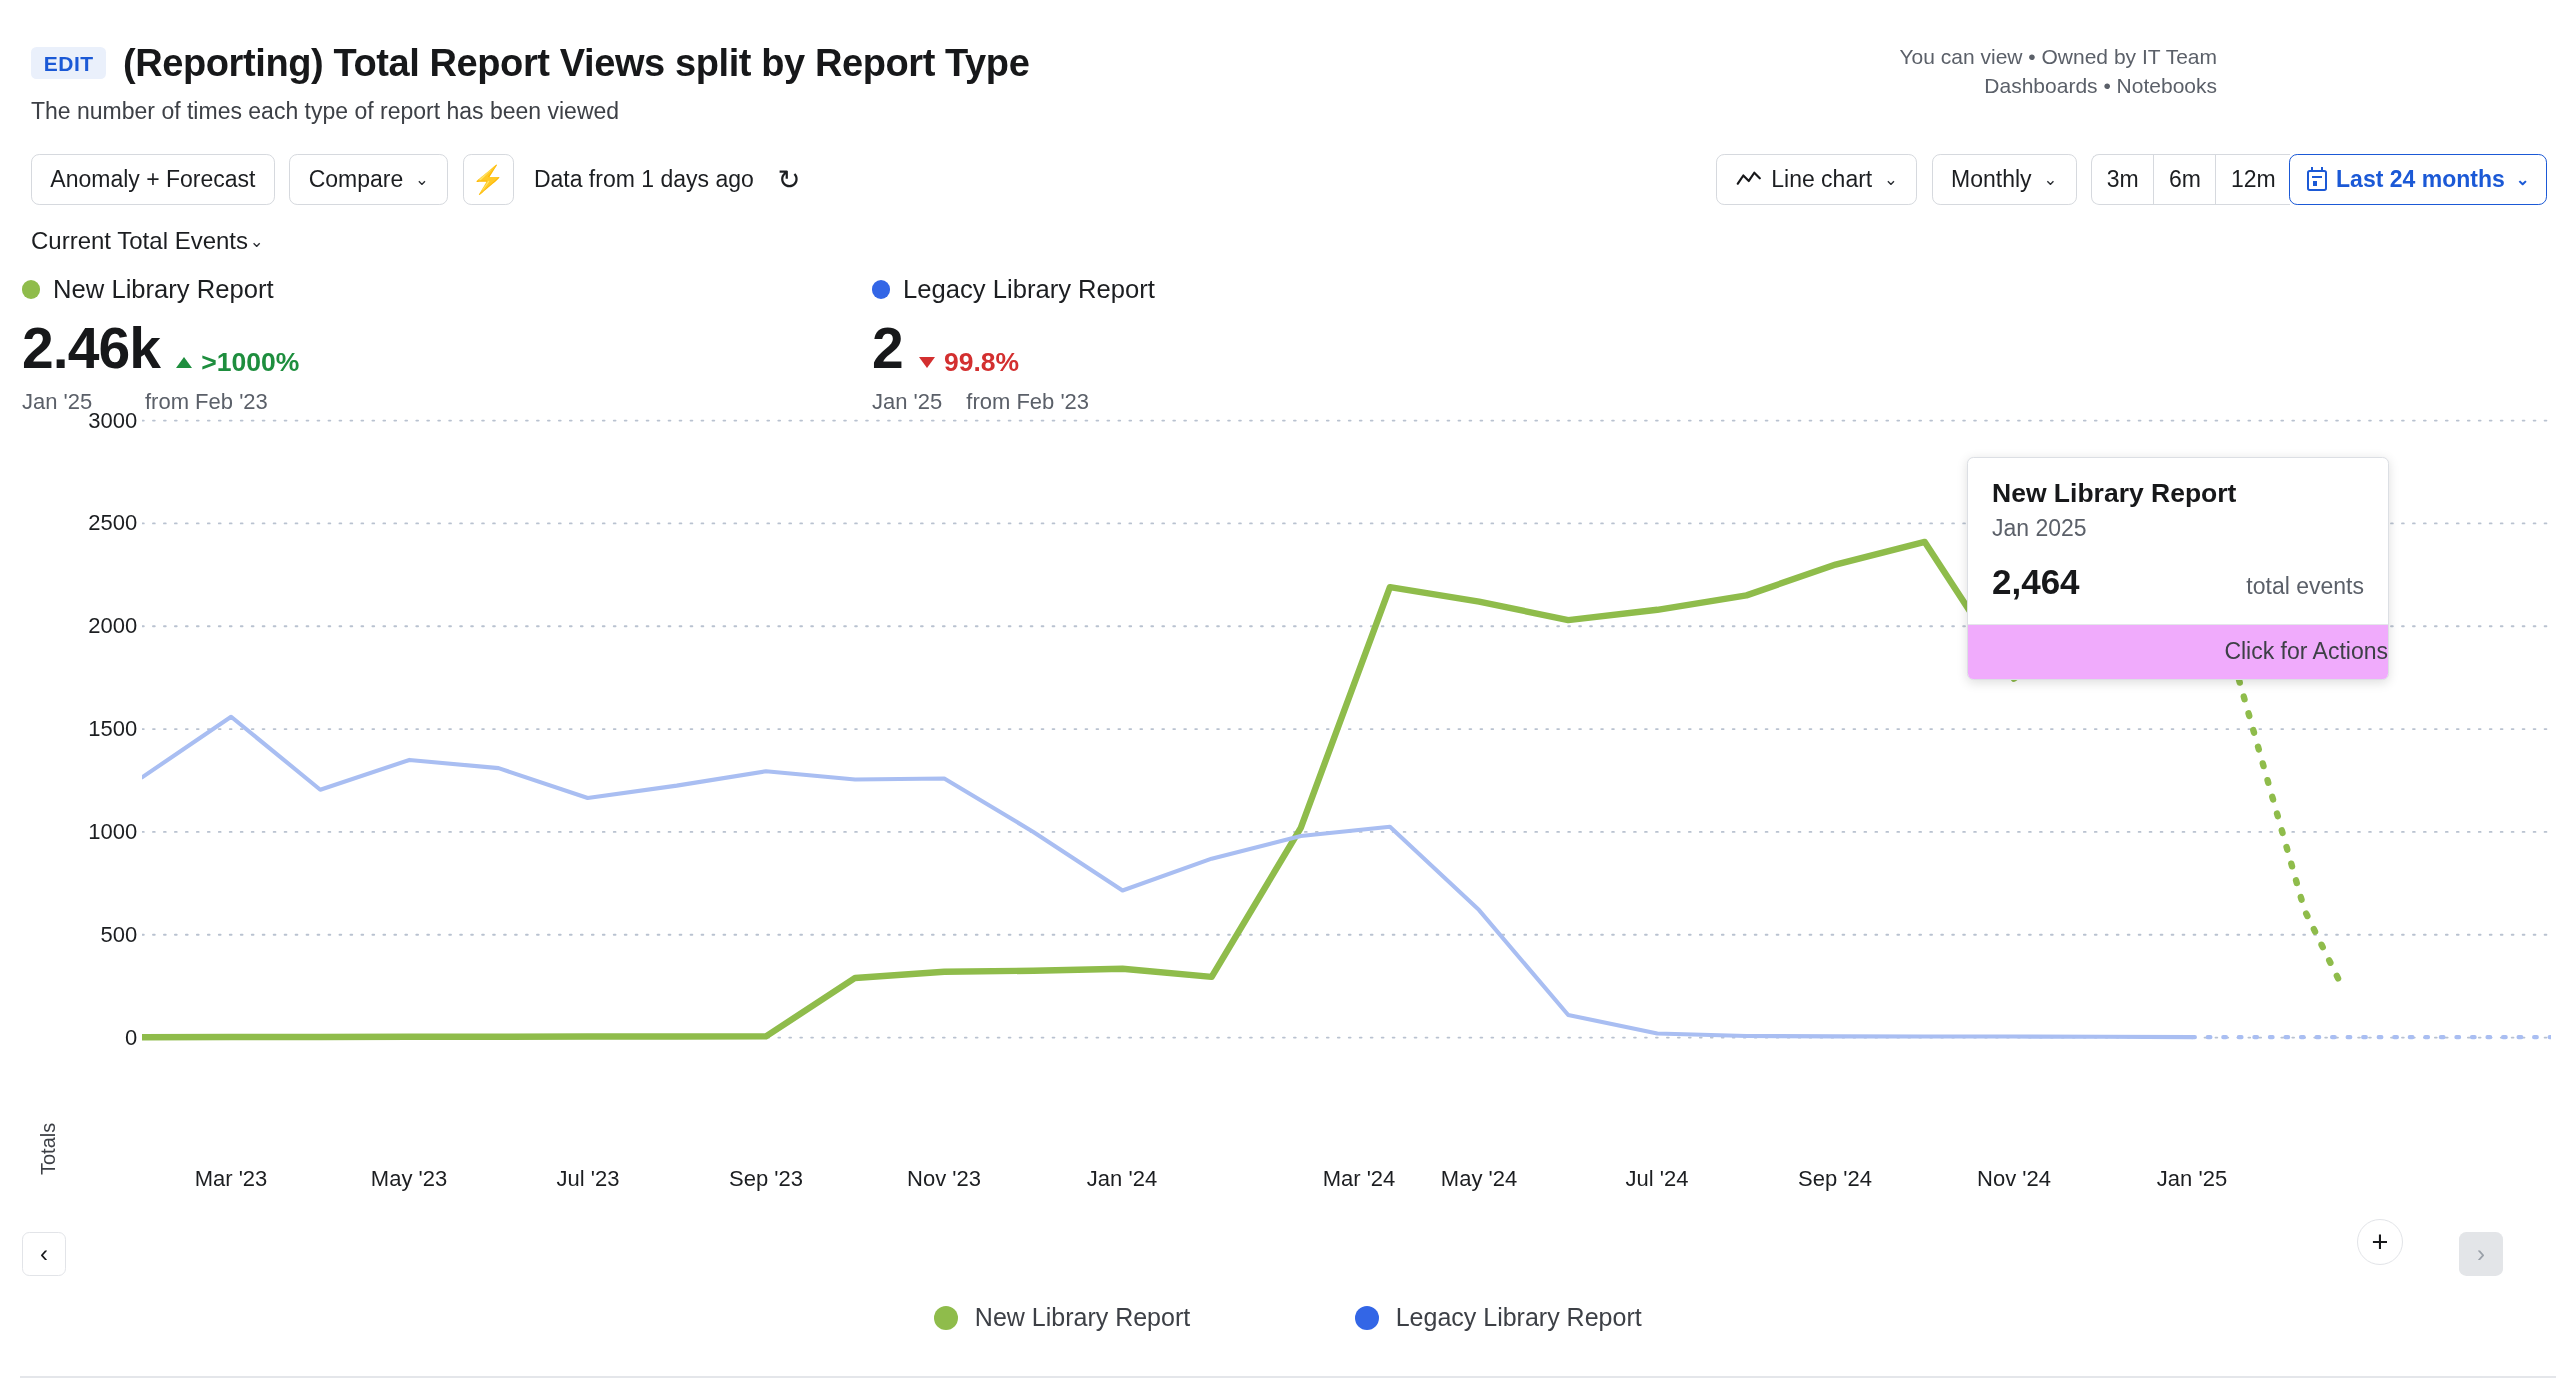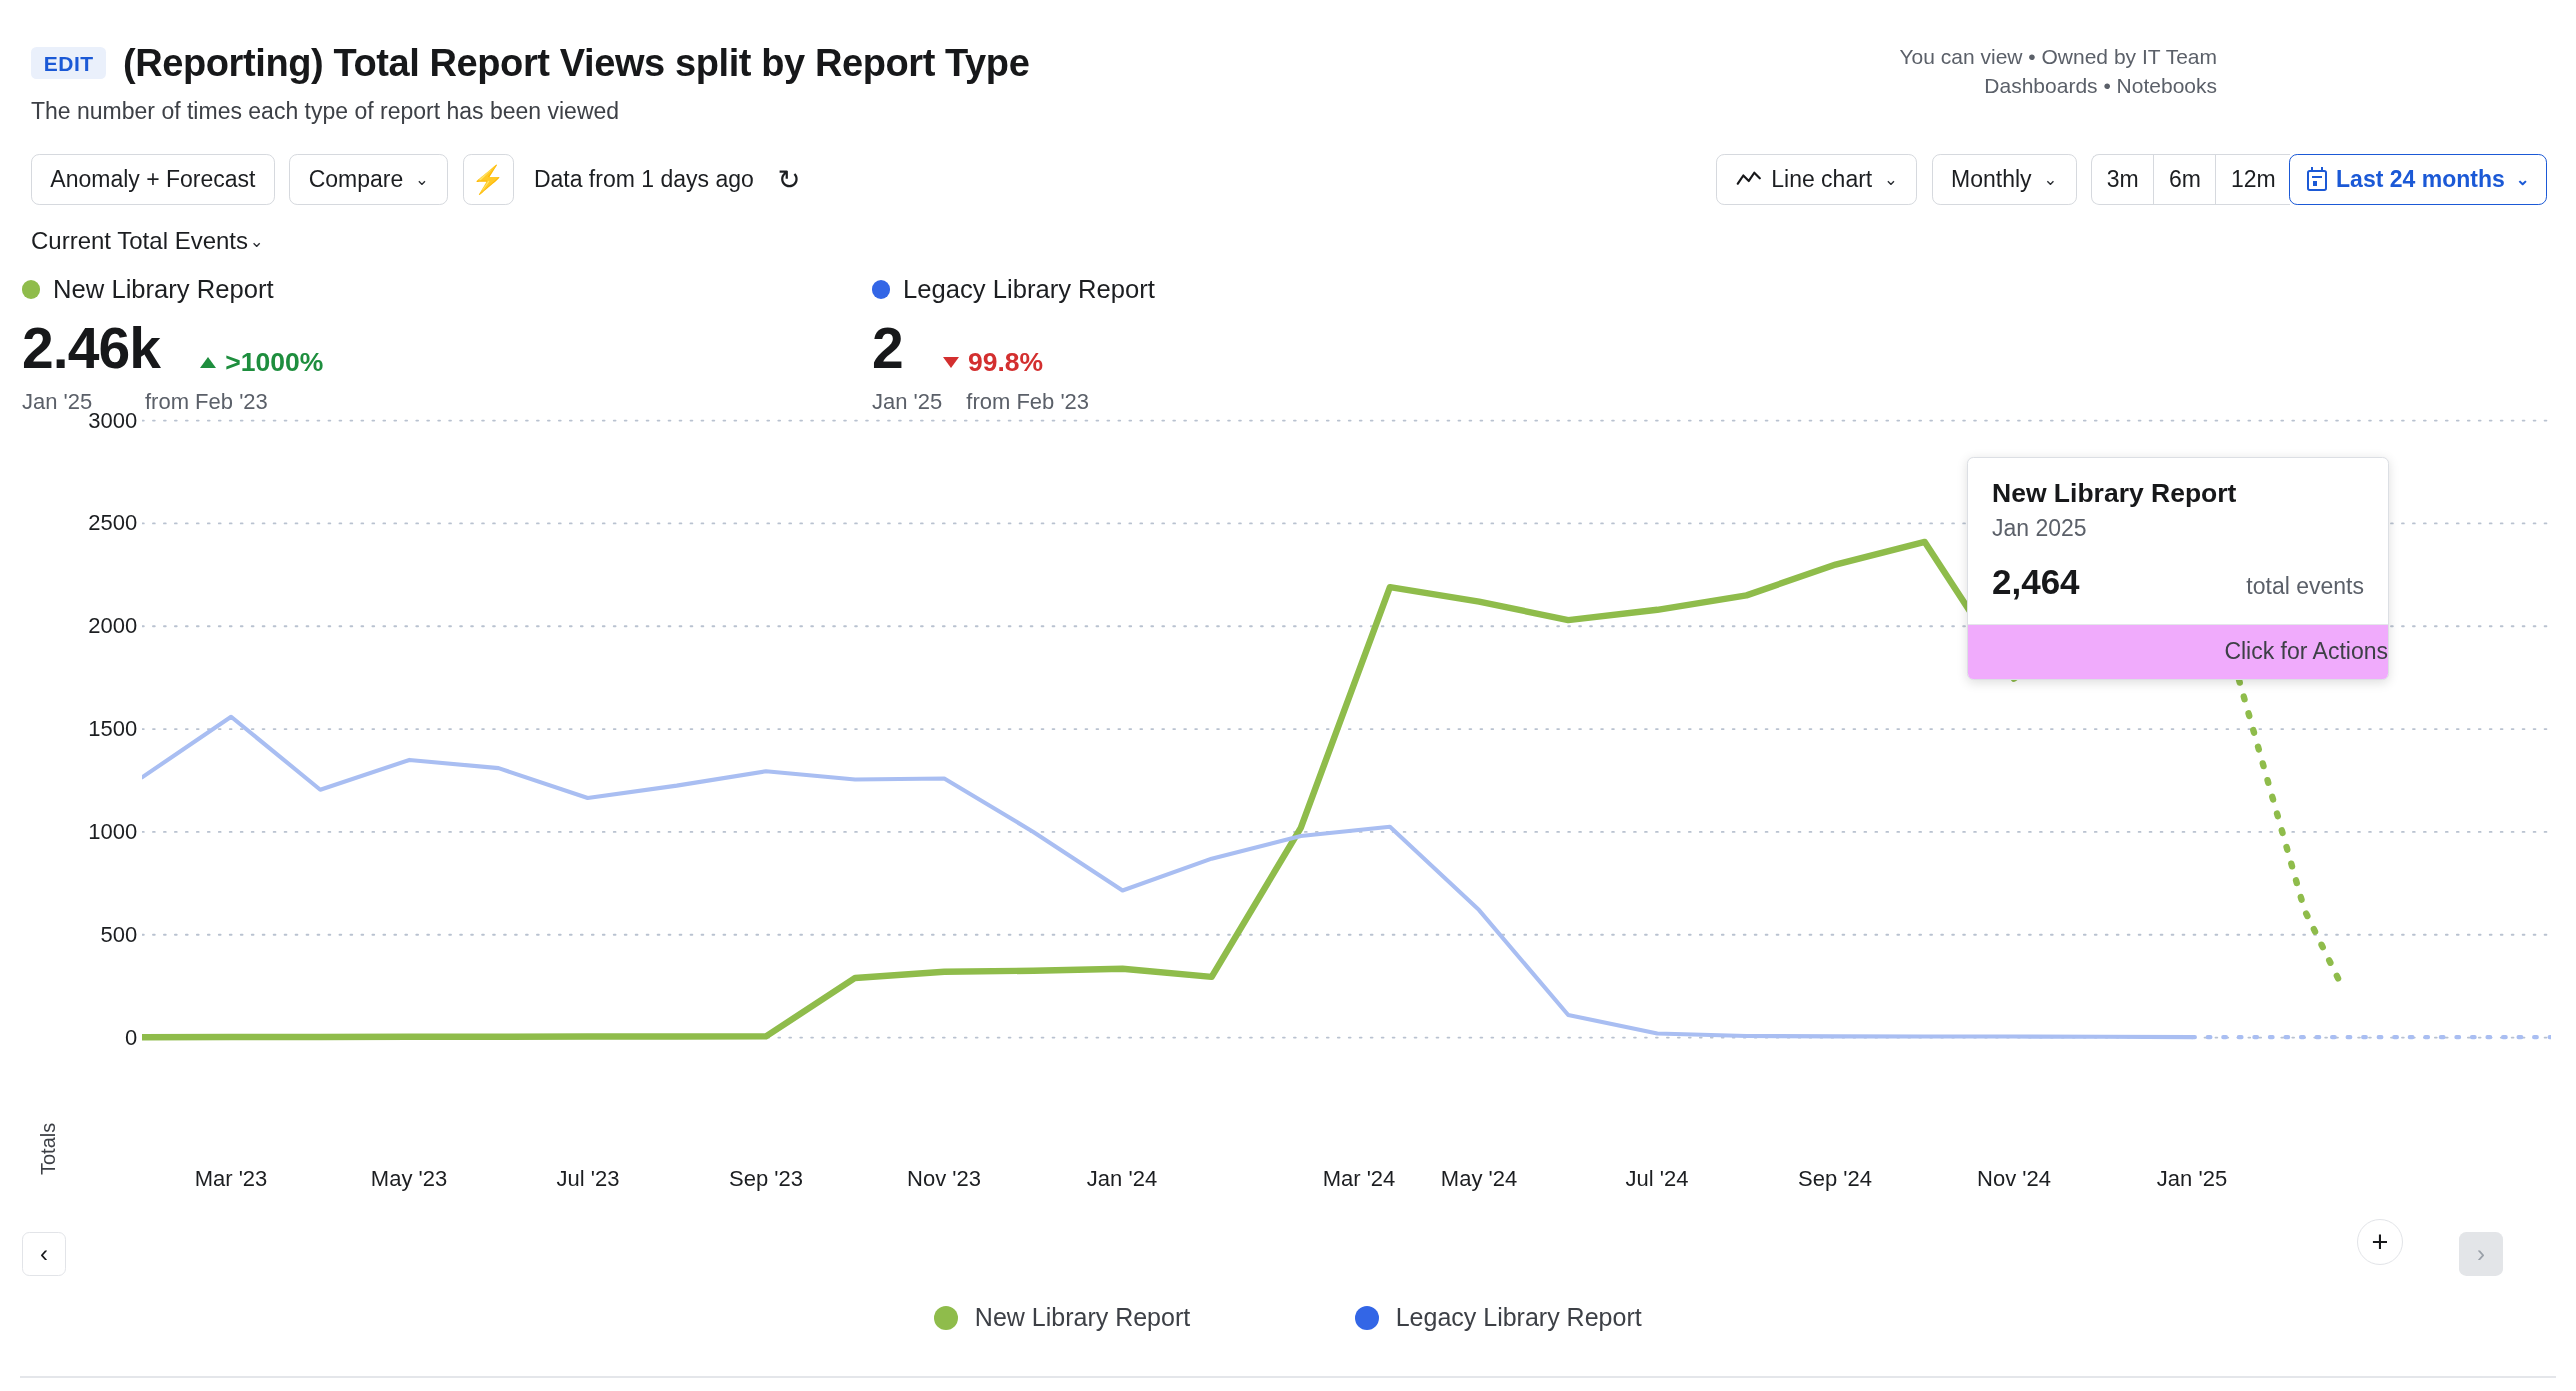--- a/index.html
+++ b/index.html
@@ -62,21 +62,21 @@
     font-size: 24px; color: #1c1e21; cursor: pointer; }
 
   
   .stats { position: absolute; left: 22px; top: 274px; width: 2532px; height: 137px; }
   .stat { position: absolute; top: 0; }
   .stat.s0 { left: 0; }
   .stat.s1 { left: 850px; }
   .stat-head { display: flex; align-items: center; gap: 12.8px; height: 31px; }
   .dot { width: 18.3px; height: 18.3px; border-radius: 50%; display: inline-block; }
   .stat-name { font-size: 25.6px; color: #1c1e21; }
-  .stat-body { display: flex; align-items: baseline; gap: 40px; margin-top: 14.6px; }
+  .stat-body { display: flex; align-items: baseline; gap: 16px; margin-top: 14.6px; }
   .stat-value { font-size: 57px; font-weight: 700; letter-spacing: -0.9px; line-height: 1; color: #17181a; }
   .stat-delta { display: inline-flex; align-items: center; gap: 9.1px; font-size: 26.5px; font-weight: 700; }
   .stat-delta.up { color: #1e8e3e; }
   .stat-delta.down { color: #d32f2f; }
   .tri { width: 0; height: 0; border-left: 8.2px solid transparent; border-right: 8.2px solid transparent; }
   .tri.up { border-bottom: 11px solid #1e8e3e; }
   .tri.down { border-top: 11px solid #d32f2f; }
   .stat-foot { display: flex; gap: 24px; margin-top: 11px; }
   .stat-foot span { font-size: 22px; color: #5b6069; }
   .stat.s0 .stat-foot .f0 { min-width: 99px; }

